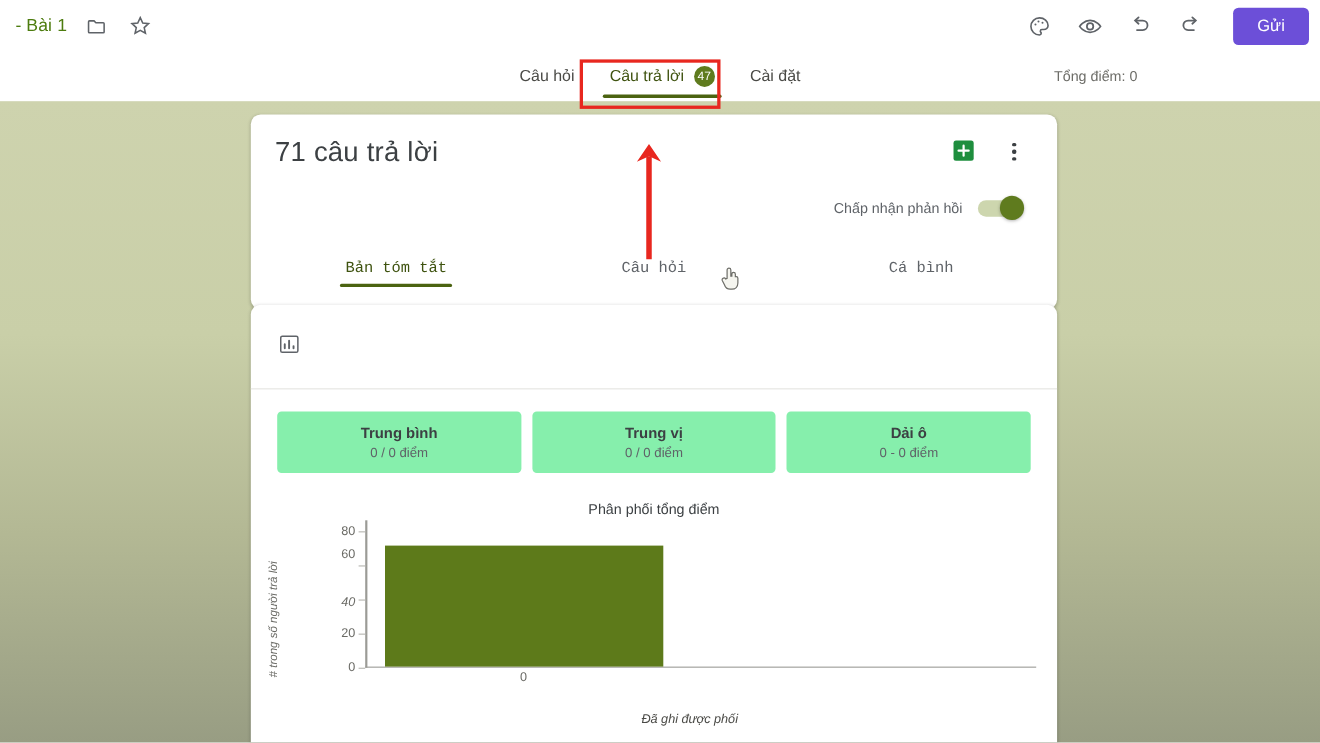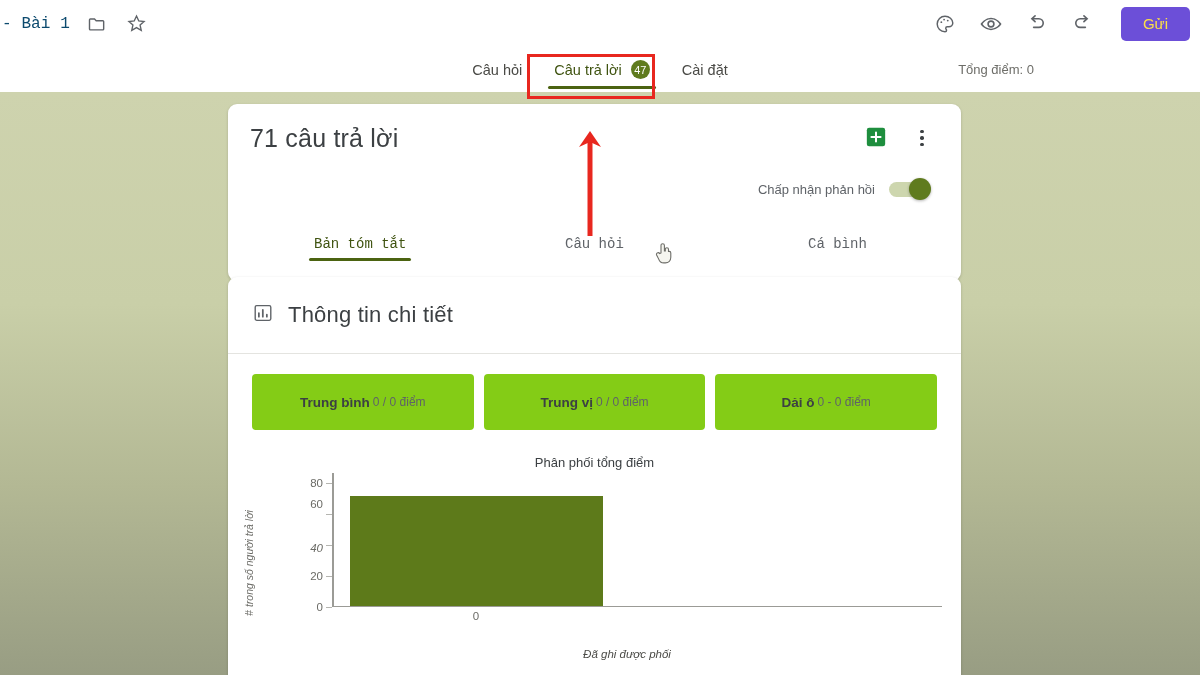--- a/index.html
+++ b/index.html
@@ -13,38 +13,38 @@
     position: relative;
   }
 
   
   .topbar {
     position: absolute; top: 0; left: 0; width: 1200px; height: 47px;
     background: #ffffff;
     display: flex; align-items: center;
   }
   .doc-title {
-    font-size: 16px; color: #0c4a6e; margin-left: 0px; padding-left: 2px;
-    white-space: nowrap; letter-spacing: .1px; font-family: Liberation Mono, monospace;
+    font-size: 16px; color: #4d7c0f; margin-left: 0px; padding-left: 14px;
+    white-space: nowrap; letter-spacing: .1px;
   }
   .topbar-icon {
     width: 26px; height: 26px; margin-left: 14px;
     display: flex; align-items: center; justify-content: center;
     color: #5f6368; cursor: pointer;
   }
   .topbar-right {
     position: absolute; right: 10px; top: 0; height: 47px;
     display: flex; align-items: center; gap: 22px;
   }
   .topbar-right .ticon {
     width: 24px; height: 24px; color: #5f6368;
     display: flex; align-items: center; justify-content: center; cursor: pointer;
   }
   .send-btn {
-    background: #6c4fd8; color: #fde047; border: none; border-radius: 5px;
+    background: #6c4fd8; color: #ffffff; border: none; border-radius: 5px;
     height: 34px; padding: 0 22px; font-size: 15px; cursor: pointer;
     font-family: "Liberation Sans", sans-serif; margin-left: 4px;
   }
 
   
   .tabs-row {
     position: absolute; top: 47px; left: 0; width: 1200px; height: 45px;
     background: #ffffff;
   }
   .tabs-center {
@@ -131,22 +131,22 @@
   #insights-card { left: 228px; top: 277px; width: 733px; height: 398px; border-bottom-left-radius:0; border-bottom-right-radius:0; }
   .insights-head {
     position: absolute; left: 0; top: 0; width: 733px; height: 77px;
     display: flex; align-items: center; gap: 14px; padding-left: 24px;
     border-bottom: 1px solid #e4e4e0;
   }
   .insights-title { font-size: 22px; color: #3c4043; letter-spacing: .2px; }
 
   .stats-row { position: absolute; left: 24px; top: 97px; width: 685px; display: flex; gap: 10px; }
   .stat-box {
-    flex: 1; height: 56px; background: #84cc16; border-radius: 4px;
-    display: flex; flex-direction: row; align-items: center; justify-content: center; gap: 3px;
+    flex: 1; height: 56px; background: #86efac; border-radius: 4px;
+    display: flex; flex-direction: column; align-items: center; justify-content: center; gap: 3px;
   }
   .stat-label { font-size: 13.5px; color: #3c4043; font-weight: bold; }
   .stat-value { font-size: 12px; color: #5f6368; }
 
   
   .chart-wrap { position: absolute; left: 0; top: 175px; width: 733px; height: 223px; }
   .chart-title {
     position: absolute; width: 733px; text-align: center; top: 3px;
     font-size: 13px; color: #3c4043;
   }
@@ -283,21 +283,20 @@
 </div>
 
 <div class="card" id="insights-card">
   <div class="insights-head">
     <span>
       <svg width="22" height="22" viewBox="0 0 24 24" fill="none" stroke="#5f6368" stroke-width="1.5">
         <rect x="3.5" y="4" width="17" height="16" rx="1.6"></rect>
         <path d="M7.5 16v-4M11.8 16V8.5M16.2 16v-2.2" stroke-width="1.9" stroke-linecap="round"></path>
       </svg>
     </span>
-    <span class="insights-title">Thông tin chi tiết</span>
   </div>
 
   <div class="stats-row">
     <div class="stat-box">
       <span class="stat-label">Trung bình</span>
       <span class="stat-value">0 / 0 điểm</span>
     </div>
     <div class="stat-box">
       <span class="stat-label">Trung vị</span>
       <span class="stat-value">0 / 0 điểm</span>

